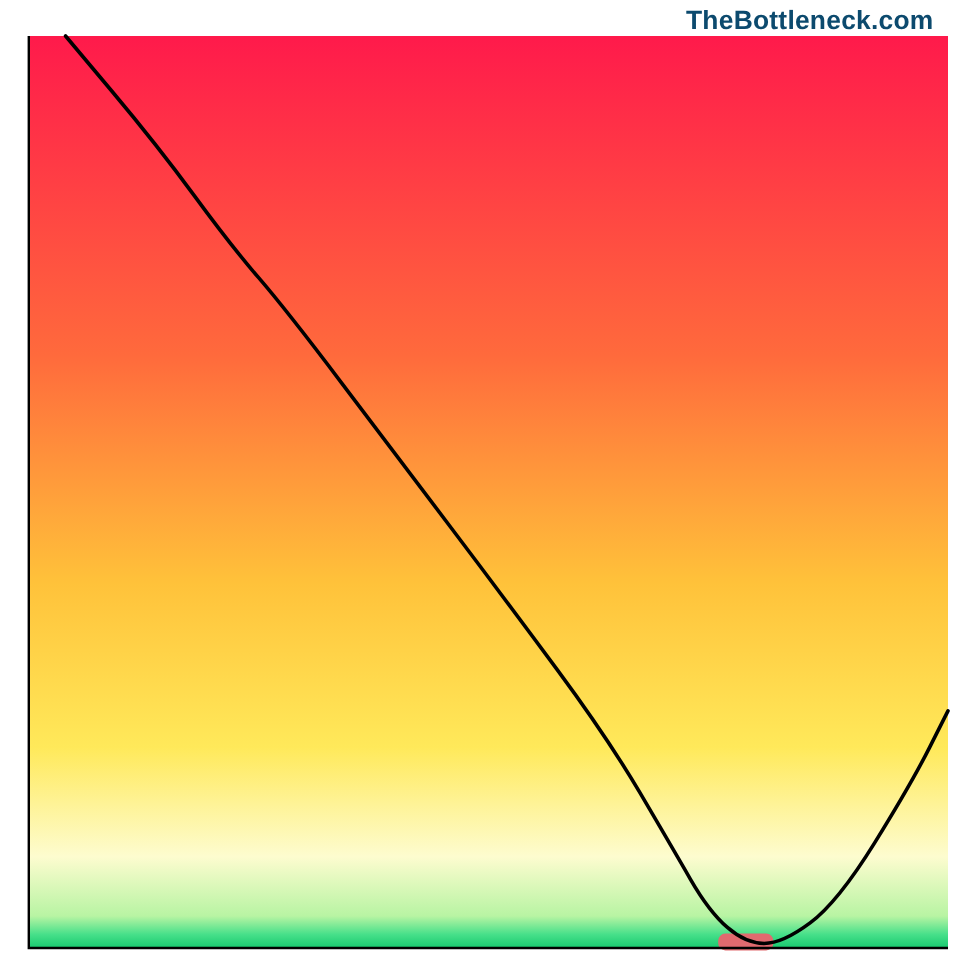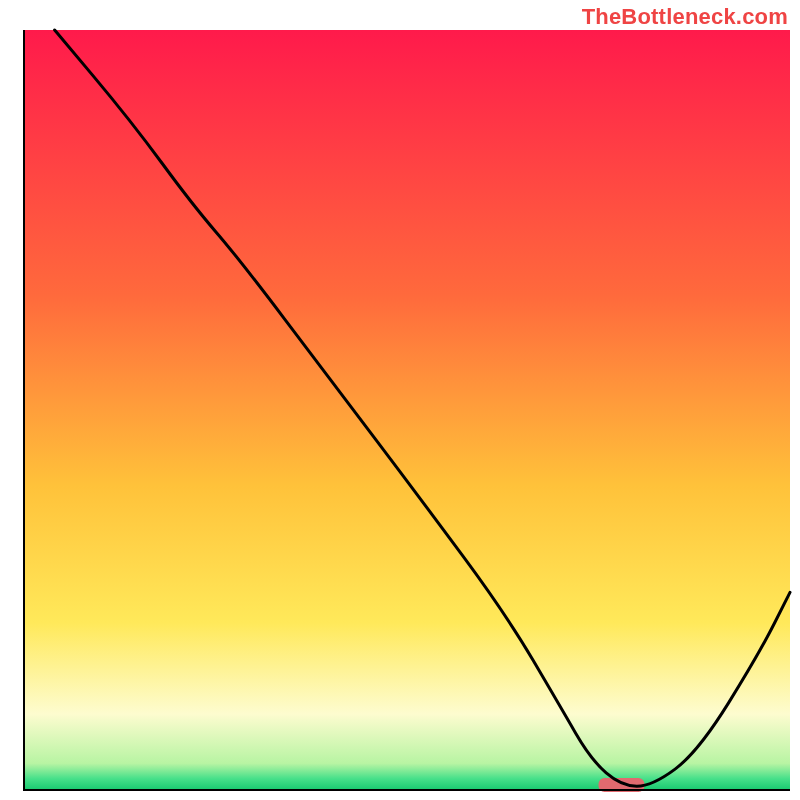--- a/index.html
+++ b/index.html
@@ -11,24 +11,24 @@
     font-family: Arial, Helvetica, sans-serif;
   }
   .wrap {
     position: relative;
     width: 800px;
     height: 800px;
   }
   .watermark {
     position: absolute;
     top: 4px;
-    right: 12px;
+    right: 22px;
     font-size: 22px;
     font-weight: 600;
-    color: #ef4444;
+    color: #0c4a6e;
     letter-spacing: 0.2px;
     z-index: 10;
   }
   svg {
     position: absolute;
     top: 0;
     left: 0;
   }
 </style>
 </head>

